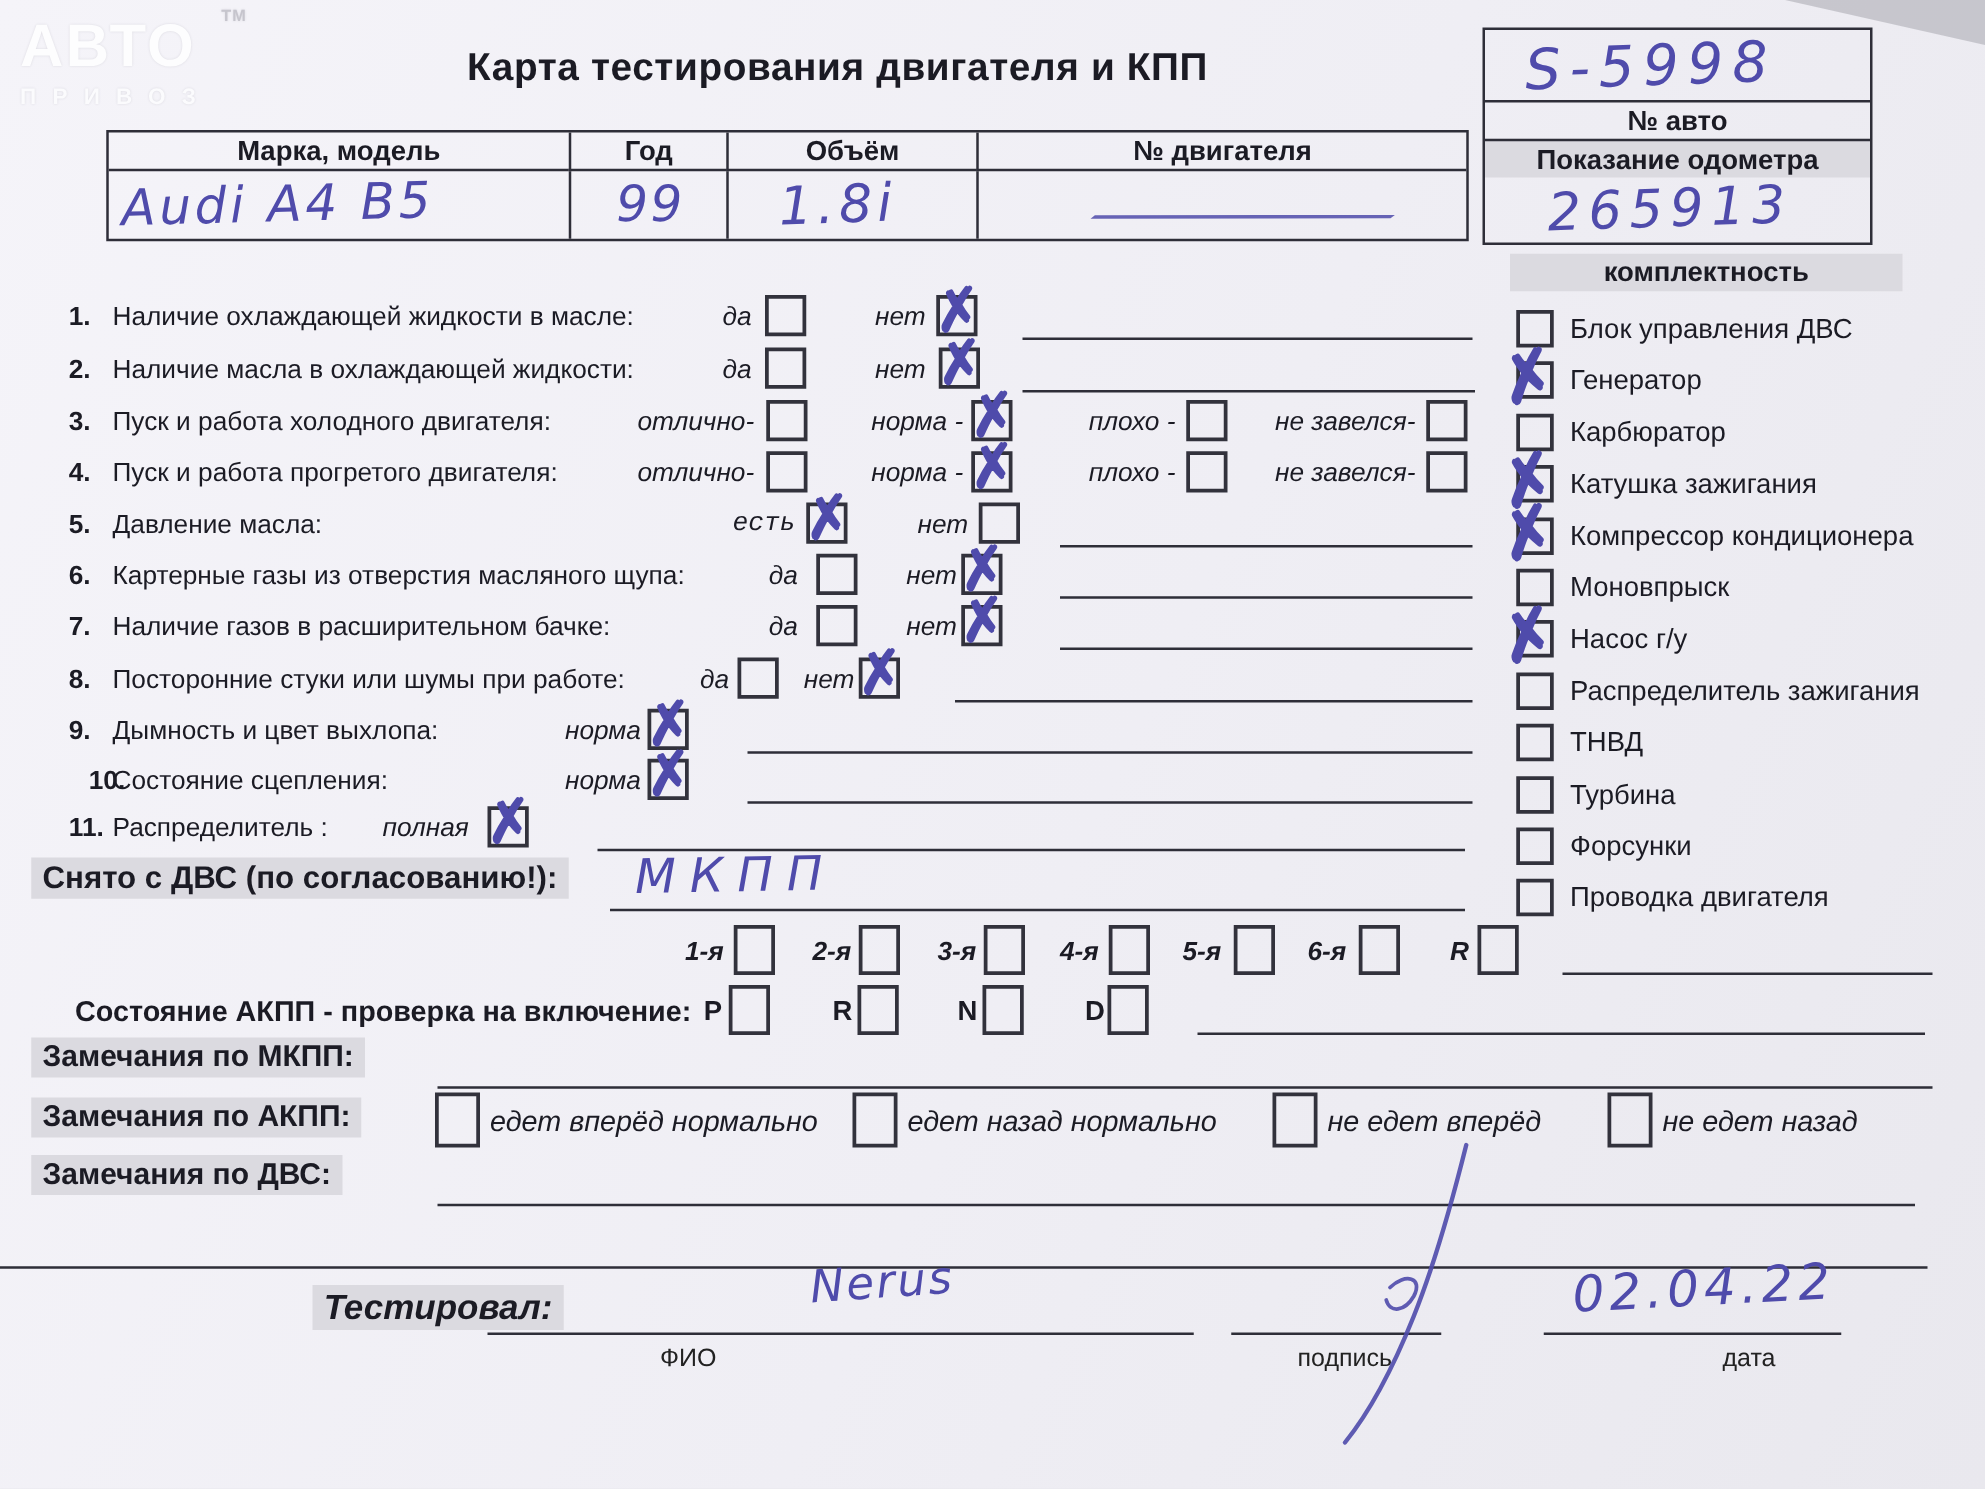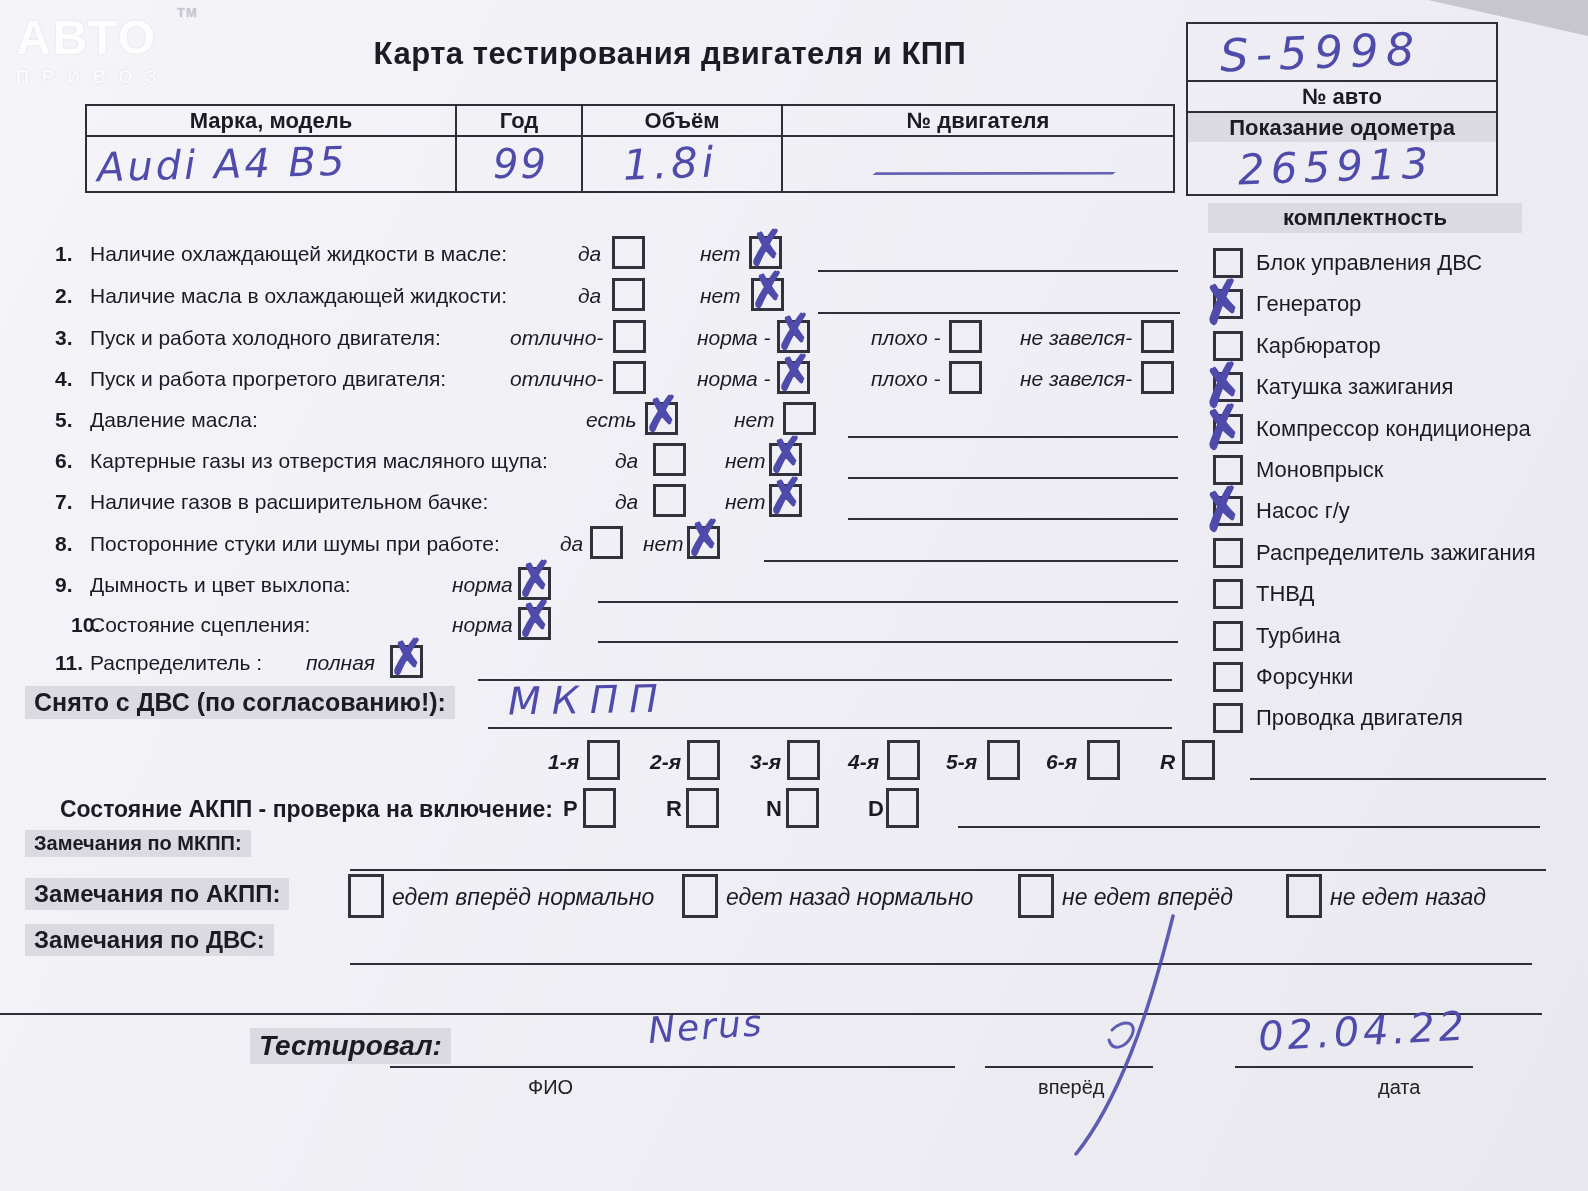--- a/index.html
+++ b/index.html
@@ -180,21 +180,21 @@
         <span class="opt" style="left: 697px;">норма -</span>
         <span class="cb cb-s checked" style="left: 777px; top: -6px;"></span>
         <span class="opt" style="left: 871px;">плохо -</span>
         <span class="cb cb-s" style="left: 949px; top: -6px;"></span>
         <span class="opt" style="left: 1020px;">не завелся-</span>
         <span class="cb cb-s" style="left: 1141px; top: -6px;"></span>
       </div>
       <div class="chrow" style="top: 408px;">
         <span class="num" style="left: 55px;">5.</span>
         <span class="lab" style="left: 90px;">Давление масла:</span>
-        <span class="opt" style="left: 586px;">есть</span>
+        <span class="opt" style="left: 586px; font-family: Liberation Mono, monospace;">есть</span>
         <span class="cb cb-s checked" style="left: 645px; top: -6px;"></span>
         <span class="opt" style="left: 734px;">нет</span>
         <span class="cb cb-s" style="left: 783px; top: -6px;"></span>
         <span class="hl" style="left: 848px; width: 330px; top: 28px;"></span>
       </div>
       <div class="chrow" style="top: 449px;">
         <span class="num" style="left: 55px;">6.</span>
         <span class="lab" style="left: 90px;">Картерные газы из отверстия масляного щупа:</span>
         <span class="opt" style="left: 615px;">да</span>
         <span class="cb cb-s" style="left: 653px; top: -6px;"></span>
@@ -271,21 +271,21 @@
       <span class="cb cb-tall" style="left: 583px; top: 788px;"></span>
       <span class="akpp-gear-label" style="left: 666px; top: 796px;">R</span>
       <span class="cb cb-tall" style="left: 686px; top: 788px;"></span>
       <span class="akpp-gear-label" style="left: 766px; top: 796px;">N</span>
       <span class="cb cb-tall" style="left: 786px; top: 788px;"></span>
       <span class="akpp-gear-label" style="left: 868px; top: 796px;">D</span>
       <span class="cb cb-tall" style="left: 886px; top: 788px;"></span>
     </div>
   <div class="hl" style="left:958px;top:826px;width:582px"></div>
 
-  <div class="glabel" style="left:25px;top:830px;font-size:20px">Замечания по МКПП:</div>
+  <div class="glabel" style="left:25px;top:830px;font-size:24px">Замечания по МКПП:</div>
   <div class="hl" style="left:350px;top:869px;width:1196px"></div>
 
   <div class="glabel" style="left:25px;top:878px;font-size:24px">Замечания по АКПП:</div>
   <div id="akpp-options">
       <span class="cb cb-rem" style="left: 348px; top: 874px;"></span>
       <span class="rem-opt-label" style="left: 392px; top: 884px;">едет вперёд нормально</span>
       <span class="cb cb-rem" style="left: 682px; top: 874px;"></span>
       <span class="rem-opt-label" style="left: 726px; top: 884px;">едет назад нормально</span>
       <span class="cb cb-rem" style="left: 1018px; top: 874px;"></span>
       <span class="rem-opt-label" style="left: 1062px; top: 884px;">не едет вперёд</span>
@@ -297,21 +297,21 @@
   <div class="hl" style="left:350px;top:963px;width:1182px"></div>
 
   <div class="hl" style="left:0;top:1013px;width:1542px"></div>
 
   <div class="glabel" style="left:250px;top:1028px;font-size:28px;font-style:italic">Тестировал:</div>
   <span class="hw hw-abs" style="left:648px;top:1006px;font-size:36px;letter-spacing:2px;transform:rotate(-4deg)">Nerus</span>
   <div class="hl" style="left:390px;top:1066px;width:565px"></div>
   <div class="cap" style="left:528px;top:1076px">ФИО</div>
 
   <div class="hl" style="left:985px;top:1066px;width:168px"></div>
-  <div class="cap" style="left:1038px;top:1076px">вперёд</div>
+  <div class="cap" style="left:1038px;top:1076px">подпись</div>
 
   <span class="hw hw-abs" style="left:1258px;top:1008px;font-size:40px;letter-spacing:4px;transform:rotate(-3deg)">02.04.22</span>
   <div class="hl" style="left:1235px;top:1066px;width:238px"></div>
   <div class="cap" style="left:1378px;top:1076px">дата</div>
 
   <svg class="sig" width="200" height="250" viewBox="0 0 200 250">
     <path d="M165,8 C155,48 141,100 123,145 C107,185 89,220 68,246" fill="none" stroke="#4f4bab" stroke-width="3.5" stroke-linecap="round" opacity="0.9"></path>
     <path d="M104,122 C116,110 131,114 123,129 C116,141 104,143 101,132" fill="none" stroke="#4f4bab" stroke-width="3" stroke-linecap="round" opacity="0.9"></path>
   </svg>
 

